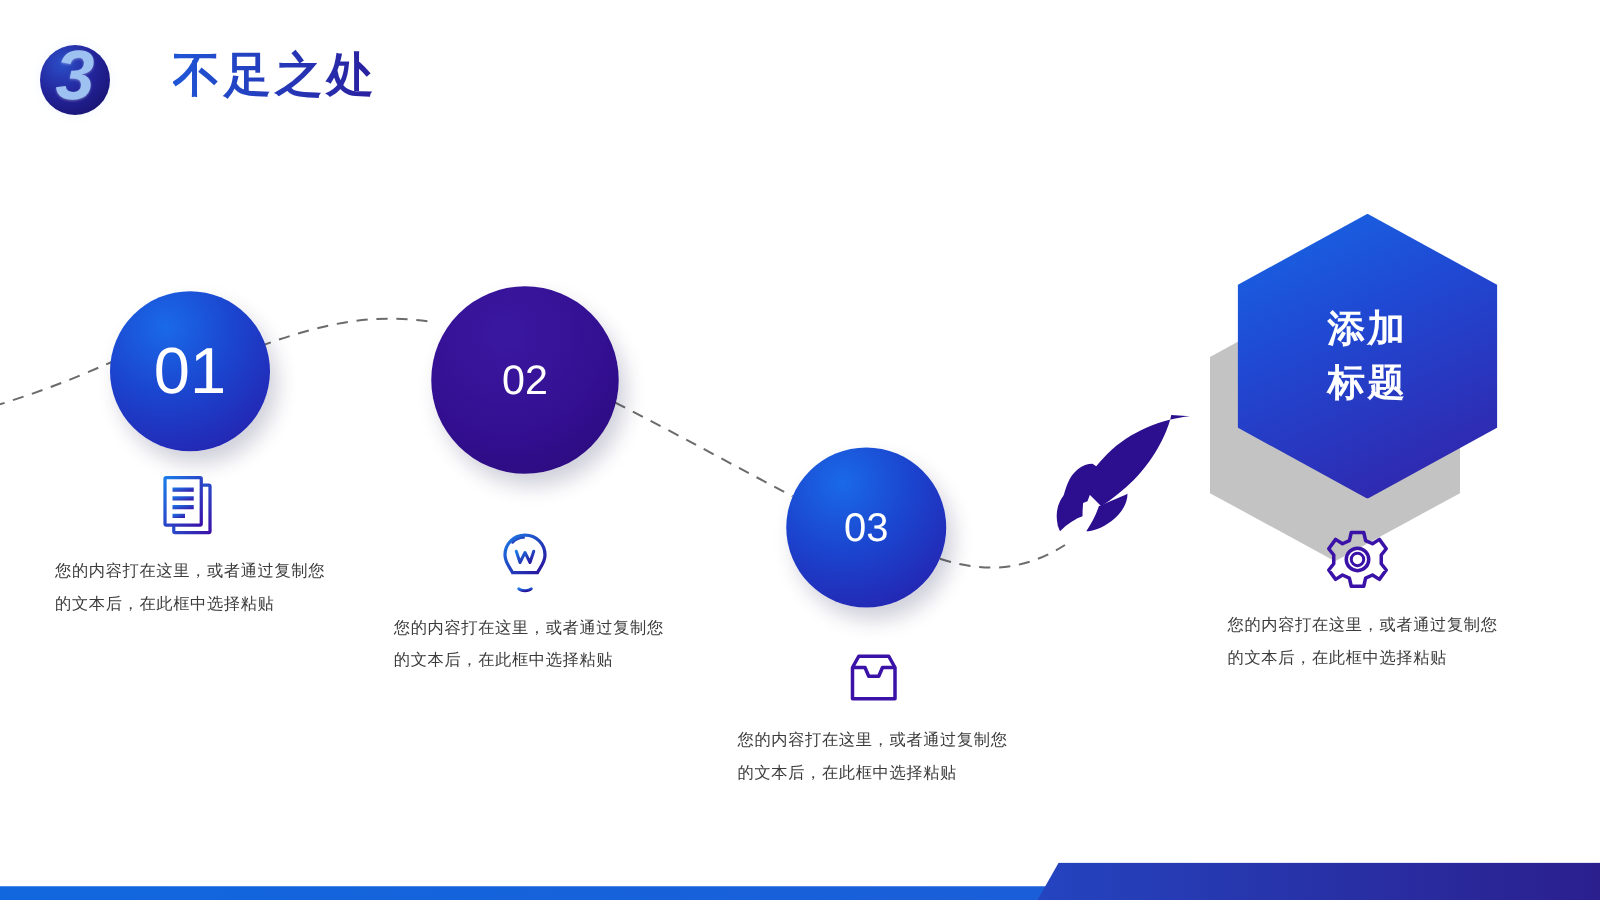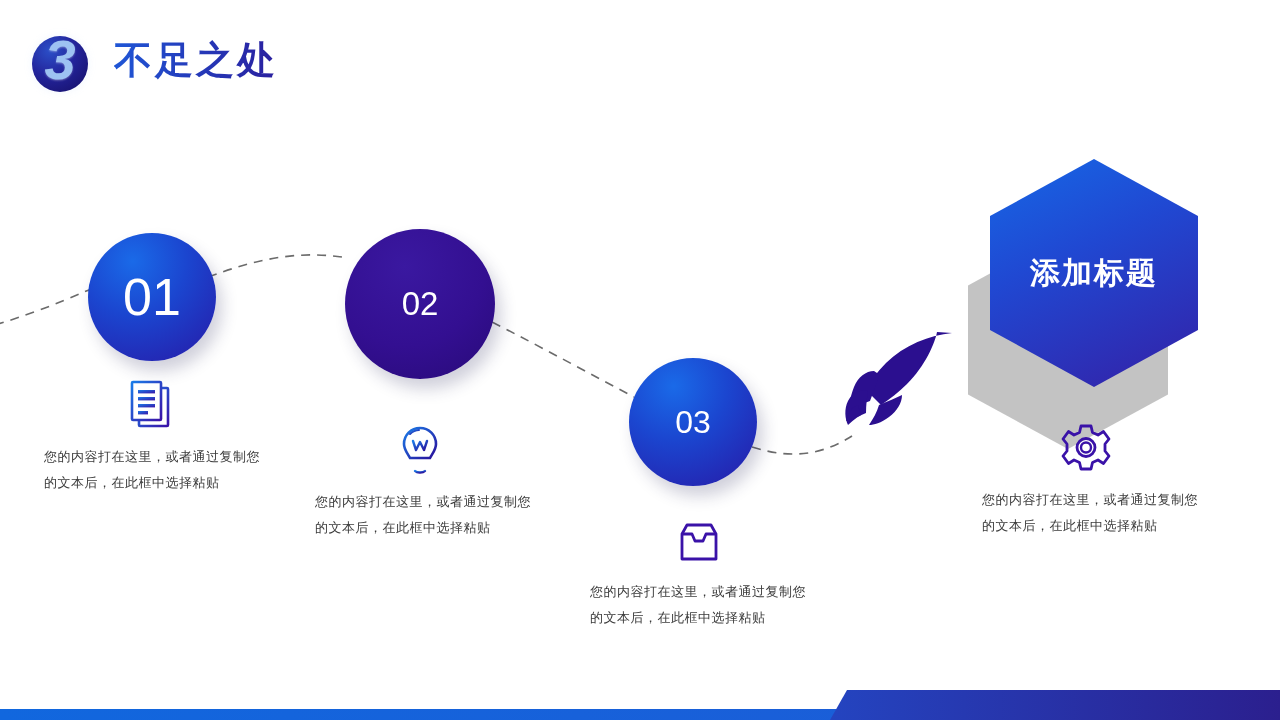--- a/index.html
+++ b/index.html
@@ -62,20 +62,21 @@
   }
   .header-title {
     color: #2f2fa8;
     font-size: 38px;
     font-weight: 700;
     letter-spacing: 3px;
     background: linear-gradient(90deg, #1f56d6 0%, #2a1f9e 100%);
     -webkit-background-clip: text;
     background-clip: text;
     color: transparent;
+    margin-left: 24px;
   }
 
   
   .connector {
     position: absolute;
     left: 0; top: 0;
     width: 1280px; height: 720px;
     pointer-events: none;
   }
 
@@ -117,24 +118,25 @@
     clip-path: polygon(50% 0%, 100% 25%, 100% 75%, 50% 100%, 0% 75%, 0% 25%);
   }
   .hex-shadow {
     left: 968px; top: 231px;
     width: 200px; height: 218px;
     background: #b9b9b9;
     opacity: 0.85;
     filter: blur(0.5px);
   }
   .hex-main {
-    left: 990px; top: 159px;
+    left: 990px; top: 171px;
     width: 208px; height: 228px;
     background: linear-gradient(155deg, #1668e6 0%, #2048d2 40%, #3420a6 100%);
     display: flex;
+    flex-direction: column;
     align-items: center;
     justify-content: center;
     font-family: Liberation Serif, serif;
   }
   .hex-main .hex-line {
     color: #ffffff;
     font-size: 30px;
     font-weight: 700;
     letter-spacing: 2px;
     line-height: 1.45;

